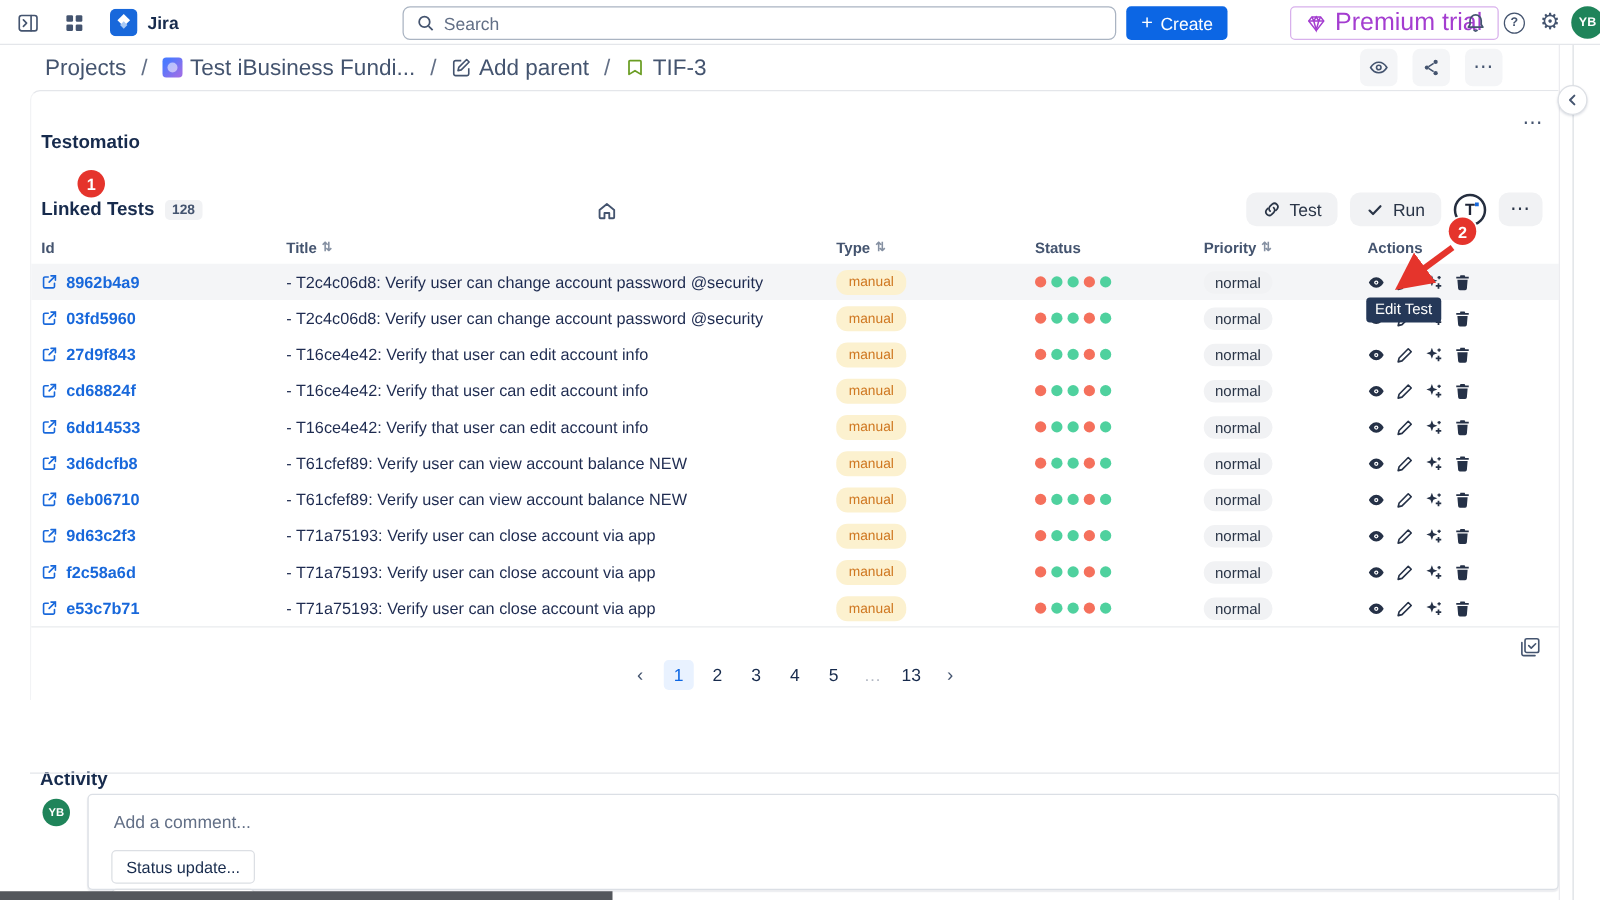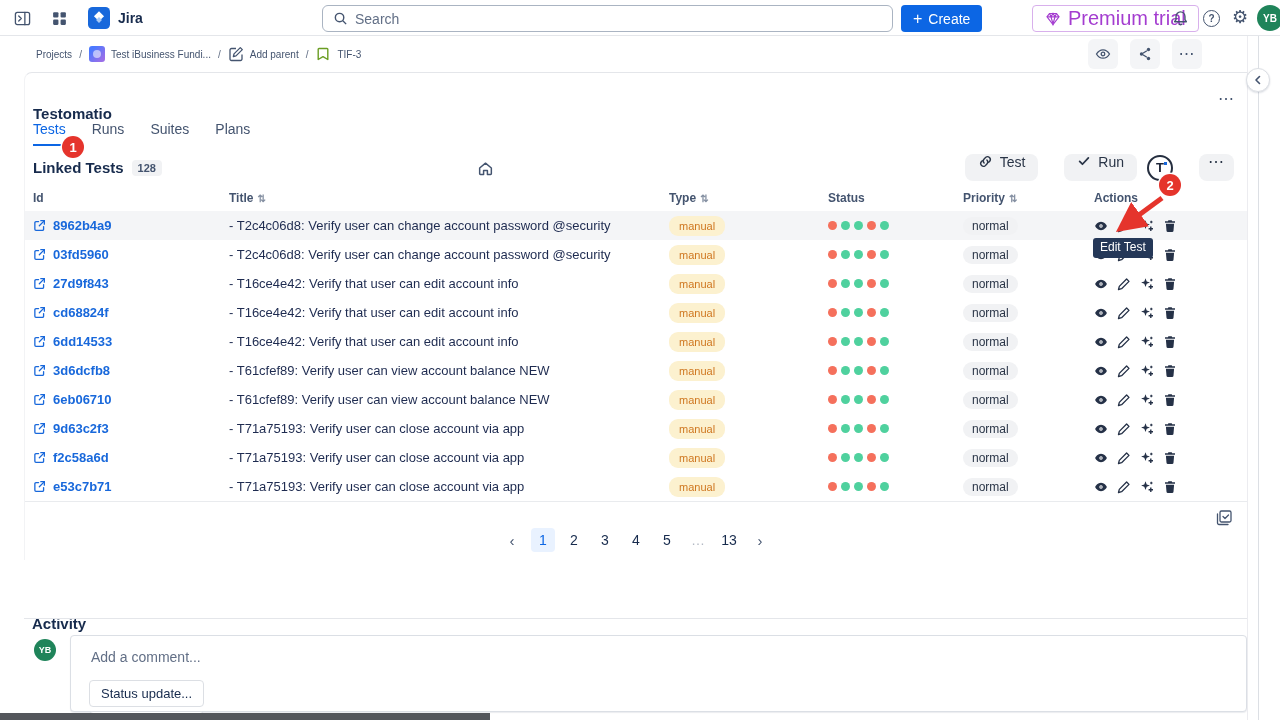--- a/index.html
+++ b/index.html
@@ -32,21 +32,21 @@
   .help-circle { width:17px; height:17px; border:1.4px solid #44546f; border-radius:50%;
     display:flex; align-items:center; justify-content:center; font-size:10px; font-weight:bold; color:#44546f; }
   .gear-glyph { font-size:18px; color:#44546f; line-height:1; }
   .avatar { border-radius:50%; background:#1f845a; color:#fff; font-weight:bold;
     display:flex; align-items:center; justify-content:center; }
   .avatar.top { position:absolute; left:1257px; top:5px; width:26px; height:26px; font-size:10px; }
 
   
   .crumbrow { position:absolute; left:0; top:37px; width:1247px; height:34px; background:#fff; }
   .crumbs { position:absolute; left:36px; top:0; height:34px; display:flex; align-items:center;
-    gap:7px; font-size:10px; color:#44546f; }
+    gap:12px; font-size:18px; color:#44546f; }
   .crumb { display:flex; align-items:center; gap:6px; cursor:pointer; }
   .crumb-sep { color:#626f86; }
   .proj-ico { width:16px; height:16px; border-radius:3px;
     background:linear-gradient(135deg,#4b79ff 20%,#9a6fe8 85%); position:relative; }
   .proj-ico::after { content:""; position:absolute; left:4px; top:4px; width:8px; height:8px;
     border-radius:50%; background:rgba(255,255,255,.55); }
   .crumb-actions { position:absolute; right:45px; top:2px; display:flex; gap:12px; }
   .icon-btn { width:30px; height:30px; border-radius:6px; background:#f4f5f7;
     display:flex; align-items:center; justify-content:center; cursor:pointer; color:#44546f; }
   .dots-glyph { font-size:16px; color:#44546f; letter-spacing:1px; line-height:1; }
@@ -64,22 +64,22 @@
   .lt-label { position:absolute; left:8px; top:86px; font-size:15px; font-weight:600; color:#172b4d;
     display:flex; align-items:center; gap:8px; }
   .count-badge { background:#f1f2f4; color:#44546f; font-size:11px; font-weight:700;
     border-radius:4px; padding:2px 6px; }
   .home-ico { position:absolute; left:452px; top:87px; cursor:pointer; }
   .branch-pill { position:absolute; left:473px; top:80px; width:211px; height:32px;
     background:#f1f2f4; border-radius:8px; display:flex; align-items:center; padding:0 12px 0 16px;
     gap:10px; cursor:pointer; }
   .branch-pill .bp-label { font-size:14px; font-weight:500; color:#2a3547; }
   .toolbar-right { position:absolute; right:13px; top:81px; display:flex; align-items:center; gap:10px; }
-  .soft-btn { height:27px; background:#f1f2f4; border-radius:8px; display:flex; 
-    gap:7px; padding:0 13px; font-size:14px; font-weight:500; color:#2a3547; cursor:pointer;margin-left:16px; }
+  .soft-btn { height:27px; background:#f1f2f4; border-radius:8px; display:flex; align-items:center;
+    gap:7px; padding:0 13px; font-size:14px; font-weight:500; color:#2a3547; cursor:pointer; }
   .t-logo { width:26px; height:26px; border-radius:50%; border:2px solid #252e3f; background:#fff;
     display:flex; align-items:center; justify-content:center; font-weight:bold; font-size:13px;
     color:#1d2437; position:relative; cursor:pointer; }
   .t-logo::after { content:""; position:absolute; right:4px; top:5px; width:3.5px; height:3.5px; background:#1868db; }
 
   
   .tgrid { display:grid; grid-template-columns:196px 440px 159px 135px 131px 1fr;
     align-items:center; padding-left:8px; }
   .thead { position:absolute; left:0; top:114px; width:100%; height:22px;
     font-size:12px; font-weight:bold; color:#44546f; }
@@ -243,26 +243,20 @@
     <span class="icon-btn">
       <span class="dots-glyph">⋯</span>
     </span>
   </div>
 </div>
 
 <section class="card">
   <h2 class="card-title">Testomatio</h2>
   <span class="card-menu dots-glyph" style="cursor:pointer;">⋯</span>
 
-  <nav class="tabs" id="tabs">
-      <div class="tab active">Tests</div>
-      <div class="tab">Runs</div>
-      <div class="tab">Suites</div>
-      <div class="tab">Plans</div>
-    </nav>
 
   <div class="lt-label">
     <span>Linked Tests</span>
     <span class="count-badge">128</span>
   </div>
 
   <span class="home-ico">
     <svg class="ico" width="17" height="17" viewBox="0 0 16 16" fill="none" stroke="currentColor" stroke-width="1.4" stroke-linejoin="round">
         <path d="M2.5 7.5 8 3l5.5 4.5V13a.7.7 0 0 1-.7.7H9.8V9.8H6.2v3.9H3.2a.7.7 0 0 1-.7-.7z"></path>
       </svg>

